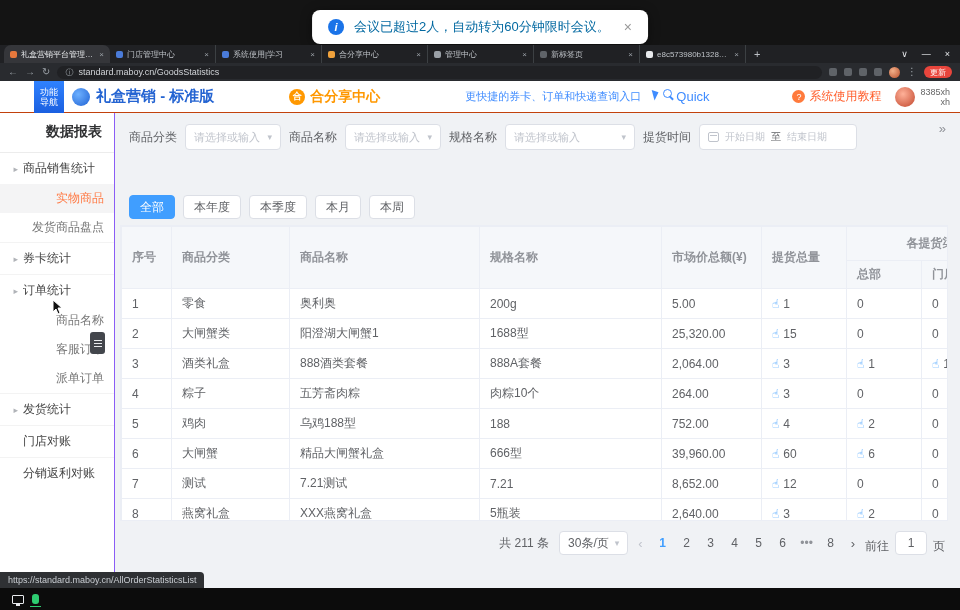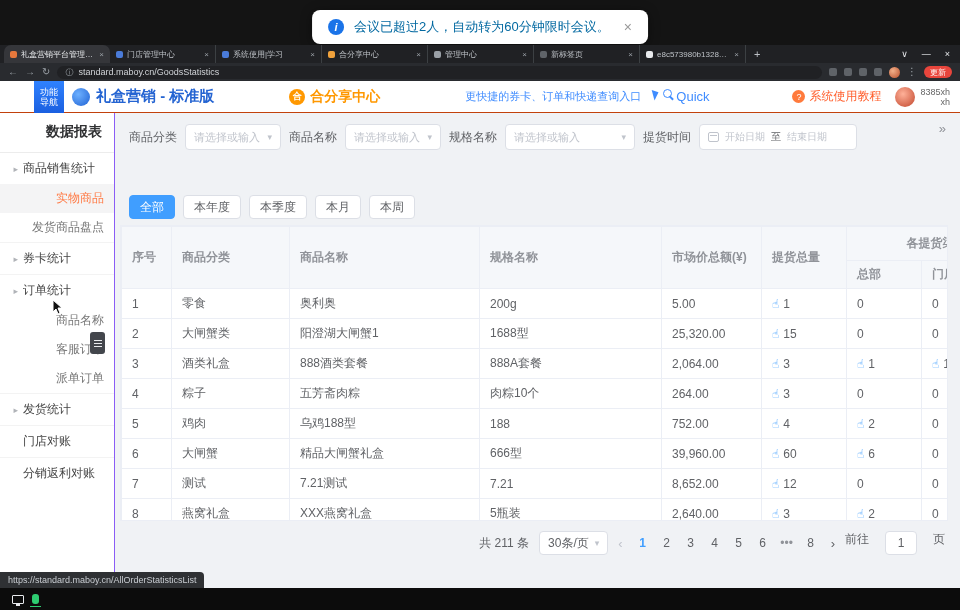--- a/index.html
+++ b/index.html
@@ -135,21 +135,21 @@
   .pagi { position:absolute; top:418px; right:15px; display:flex; align-items:center; gap:10px;
           font-size:12px; color:#606266; }
   .psize { border:1px solid #dcdfe6; border-radius:4px; height:24px; padding:0 8px; display:flex;
            align-items:center; gap:6px; background:#fff; }
   .parrow { font-size:13px; color:#c0c4cc; }
   .parrow.on { color:#606266; }
   .pages { display:flex; gap:4px; }
   .pnum { min-width:20px; height:24px; display:flex; align-items:center; justify-content:center; cursor:pointer; }
   .pnum.active { color:#409eff; font-weight:bold; }
   .pnum.dots { color:#909399; cursor:default; }
-  .goto { display:flex; align-items:flex-start; gap:16px; }
+  .goto { display:flex; align-items:flex-end; gap:6px; }
   .goto-in { width:32px; height:24px; border:1px solid #dcdfe6; border-radius:4px; background:#fff;
              display:flex; align-items:center; justify-content:center; color:#606266; }
 
   
   .statuslink { position:absolute; left:0; bottom:22px; height:16px; background:#2f3134;
                 color:#c9cdd2; font-size:9px; display:flex; align-items:center; padding:0 8px;
                 border-top-right-radius:4px; z-index:8; }
   .sharebar { position:absolute; left:0; right:0; bottom:0; height:22px; background:#0c0c0c;
               display:flex; align-items:center; gap:8px; padding:0 12px; color:#fff; font-size:11.5px; }
   .mon { width:12px; height:9px; border:1px solid #e8eaed; border-radius:1px; position:relative; }

